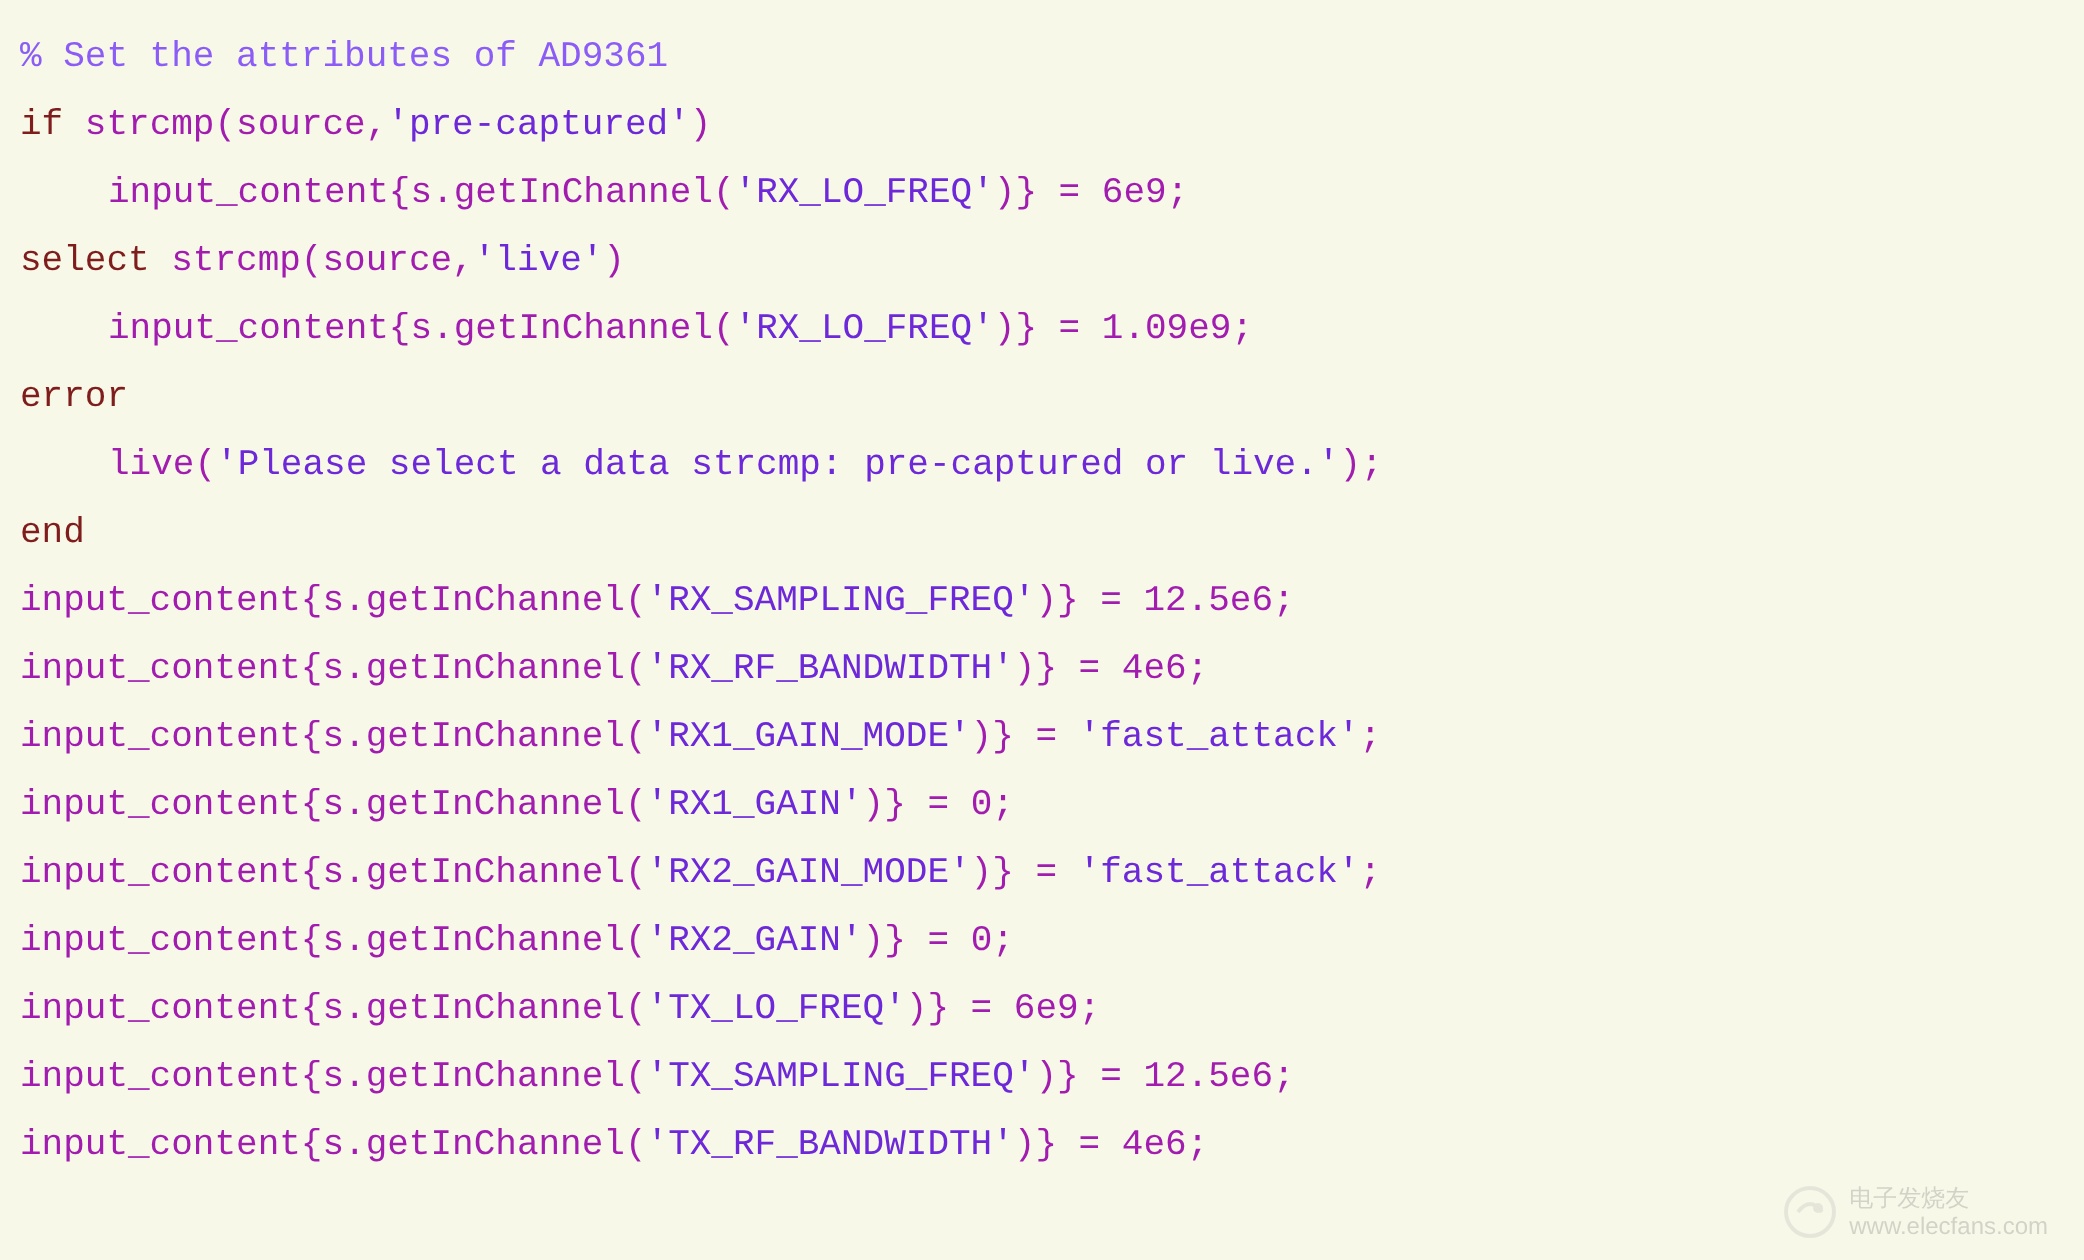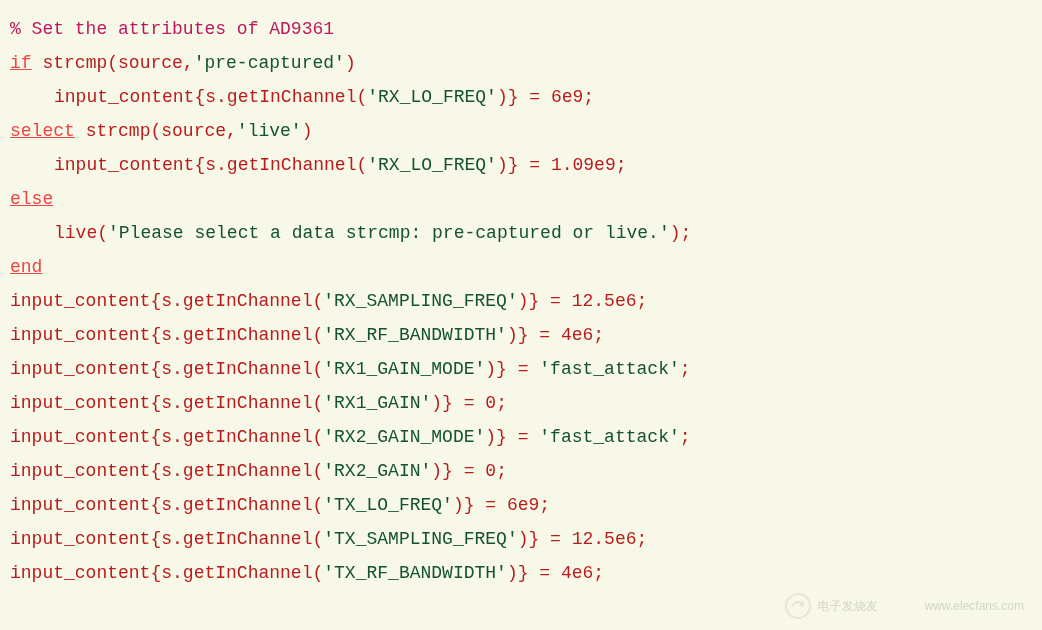--- a/index.html
+++ b/index.html
@@ -8,54 +8,54 @@
       font-family: "Courier New", Courier, monospace;
       font-size: 18px;
       line-height: 34px;
       padding: 12px 10px;
       width: 1042px;
       height: 630px;
       position: relative;
       color: #000;
     }
     .line { white-space: pre; }
-    .comment { color: #be185d; }
-    .keyword { color: #ef4444; text-decoration: underline; }
-    .string { color: #14532d; }
-    .ident { color: #b91c1c; }
+    .comment { color: #8b5cf6; }
+    .keyword { color: #7f1d1d; }
+    .string { color: #6d28d9; }
+    .ident { color: #a21caf; }
     .indent { display: inline-block; width: 44px; }
     .watermark {
       position: absolute;
       right: 18px;
       bottom: 10px;
       opacity: 0.25;
       color: #666;
       font-family: Arial, sans-serif;
       font-size: 12px;
       display: flex;
       align-items: center;
       gap: 6px;
     }
     .watermark svg { opacity: 0.6; }
-    .wm-text { display: flex; flex-direction: row; line-height: 14px; gap: 47px; }
+    .wm-text { display: flex; flex-direction: column; line-height: 14px; }
   </style>
 </head>
 <body>
 
 <div class="line"><span class="comment">% Set the attributes of AD9361</span></div>
 
 <div class="line"><span class="keyword">if</span><span class="ident"> </span><span class="ident">strcmp(source,</span><span class="string">'pre-captured'</span><span class="ident">)</span></div>
 
 <div class="line"><span class="indent"></span><span class="ident">input_content{s.getInChannel(</span><span class="string">'RX_LO_FREQ'</span><span class="ident">)} = </span><span class="ident">6e9</span><span class="ident">;</span></div>
 
 <div class="line"><span class="keyword">select</span><span class="ident"> </span><span class="ident">strcmp(source,</span><span class="string">'live'</span><span class="ident">)</span></div>
 
 <div class="line"><span class="indent"></span><span class="ident">input_content{s.getInChannel(</span><span class="string">'RX_LO_FREQ'</span><span class="ident">)} = </span><span class="ident">1.09e9</span><span class="ident">;</span></div>
 
-<div class="line"><span class="keyword">else</span></div>
+<div class="line"><span class="keyword">error</span></div>
 
 <div class="line"><span class="indent"></span><span class="ident">live(</span><span class="string">'Please select a data strcmp: pre-captured or live.'</span><span class="ident">);</span></div>
 
 <div class="line"><span class="keyword">end</span></div>
 
 <div class="line"><span class="ident">input_content{s.getInChannel(</span><span class="string">'RX_SAMPLING_FREQ'</span><span class="ident">)} = </span><span class="ident">12.5e6</span><span class="ident">;</span></div>
 
 <div class="line"><span class="ident">input_content{s.getInChannel(</span><span class="string">'RX_RF_BANDWIDTH'</span><span class="ident">)} = </span><span class="ident">4e6</span><span class="ident">;</span></div>
 
 <div class="line"><span class="ident">input_content{s.getInChannel(</span><span class="string">'RX1_GAIN_MODE'</span><span class="ident">)} = </span><span class="string">'fast_attack'</span><span class="ident">;</span></div>

